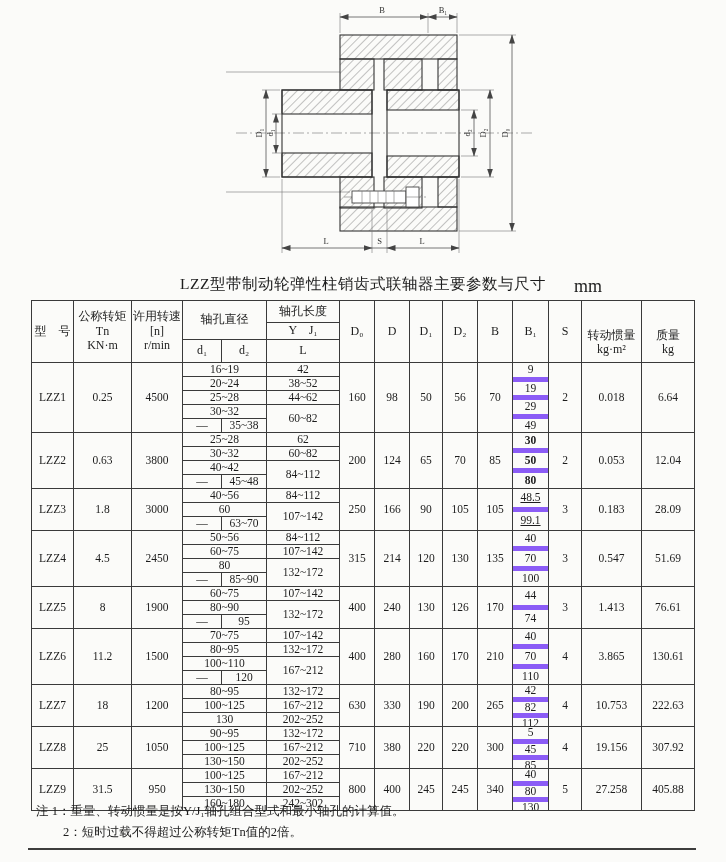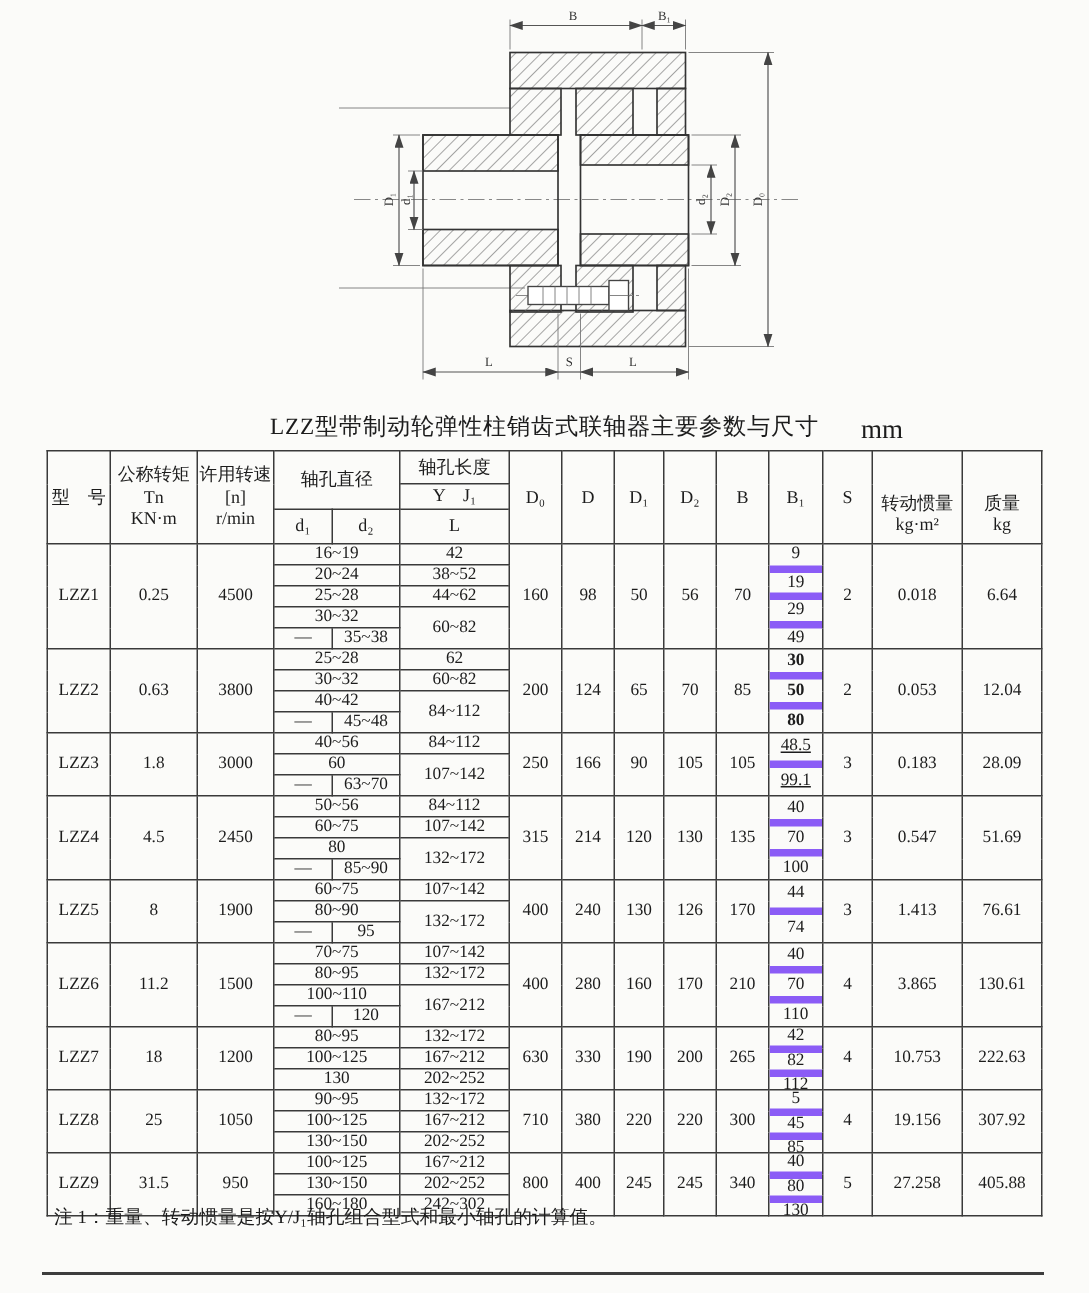--- a/index.html
+++ b/index.html
@@ -498,14 +498,15 @@
         <tr>
           <td colspan="2">160~180</td>
           <td>242~302</td>
         </tr>
       </tbody>
 </table>
 </div>
 
 <div id="notes" class="abs">
   <div id="note-line-1">注 1：重量、转动惯量是按Y/J₁轴孔组合型式和最小轴孔的计算值。</div>
+  <div id="note-line-2">2：短时过载不得超过公称转矩Tn值的2倍。</div>
 </div>
 <div id="bottom-rule" class="abs"></div>
 
 </body></html>

